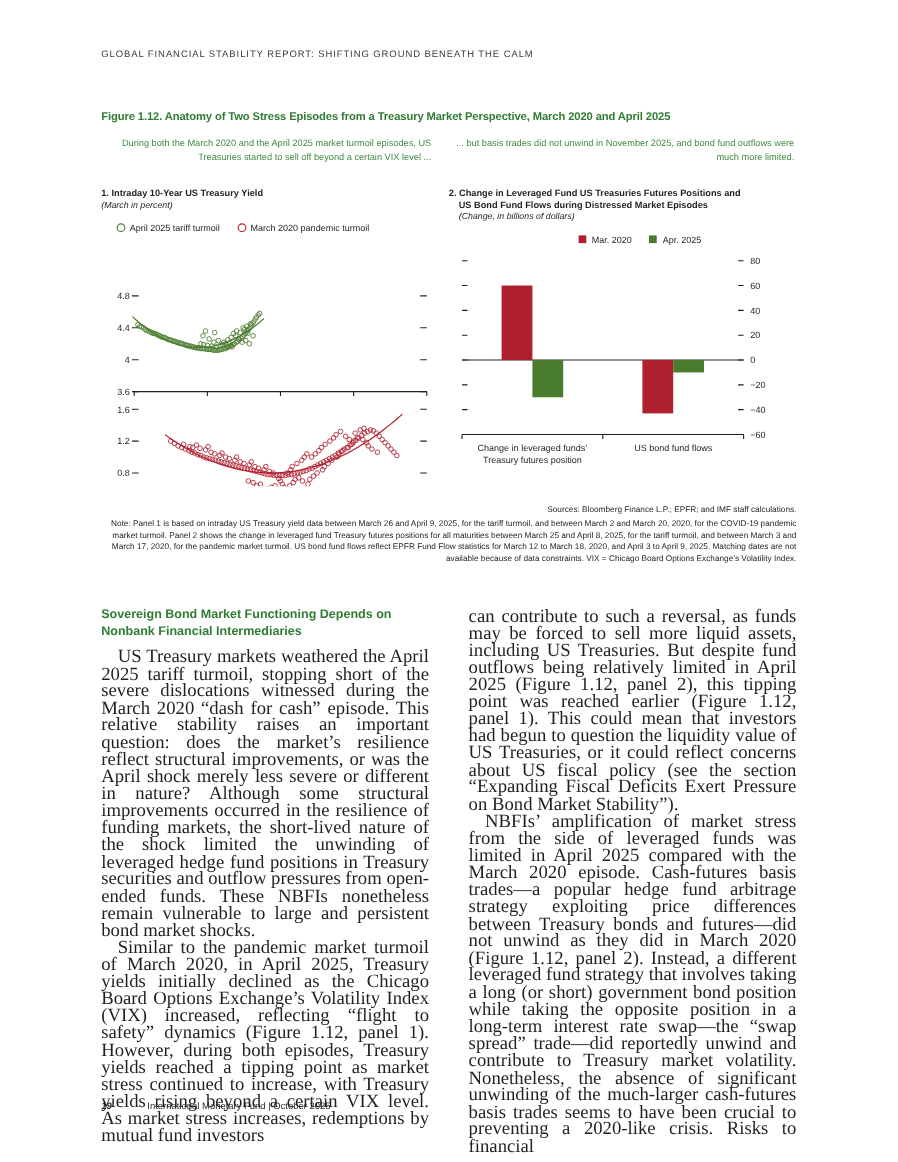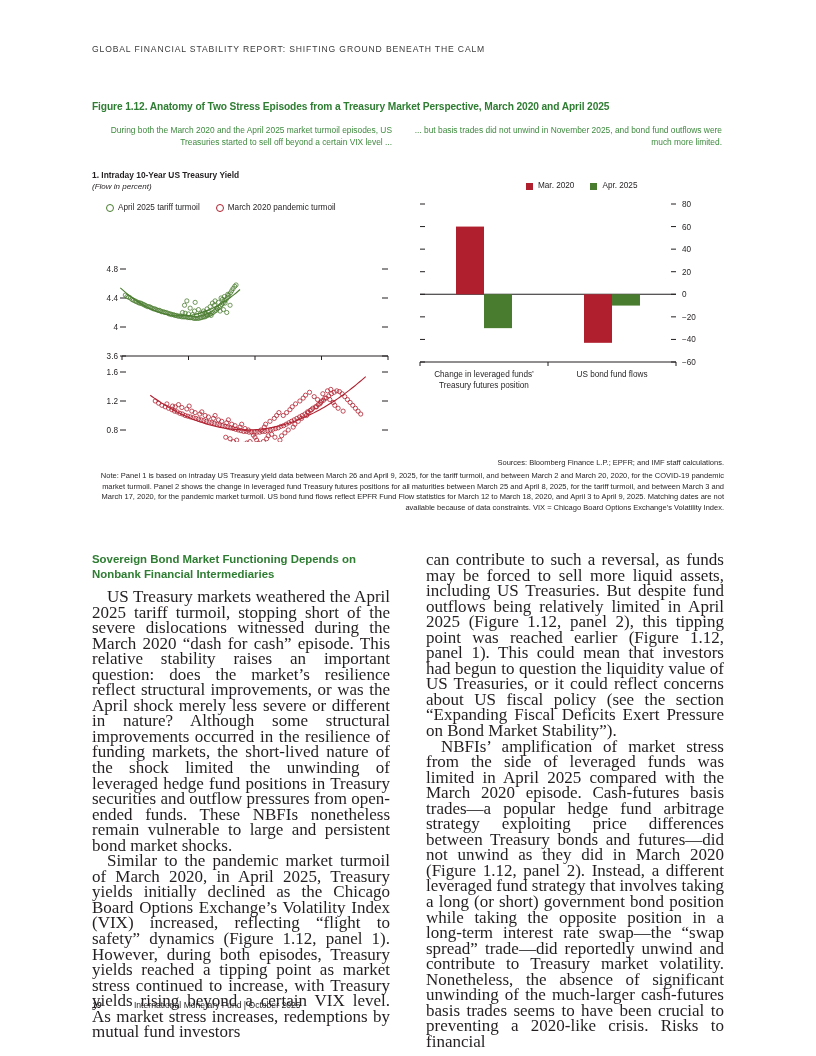--- a/index.html
+++ b/index.html
@@ -23,21 +23,21 @@
   .panels{position:absolute;left:92px;top:170px;width:632px;height:280px;}
   .panel{position:absolute;top:0;height:280px;}
   .panel-1{left:0;width:310px;}
   .panel-2{left:316px;width:316px;}
   .p-head{font-family:"Liberation Sans",sans-serif;font-weight:bold;font-size:8.4px;color:#231f20;
           line-height:10.6px;}
   .p-units{font-family:"Liberation Sans",sans-serif;font-style:italic;font-weight:normal;
            font-size:8px;color:#231f20;margin-top:1px;}
 
   .legend{display:flex;font-family:"Liberation Sans",sans-serif;font-size:8.2px;color:#231f20;}
-  .legend-item{display:flex;align-items:flex-end;margin-right:16px;}
+  .legend-item{display:flex;align-items:flex-start;margin-right:16px;}
   .lg-ring{width:6px;height:6px;border-radius:50%;border:1.3px solid currentColor;margin-right:4px;}
   .lg-sq{width:7px;height:7px;margin-right:5px;}
 
   svg{display:block;}
   .axis-txt{font-family:"Liberation Sans",sans-serif;font-size:8.2px;fill:#231f20;}
   .axis-ttl{font-family:"Liberation Sans",sans-serif;font-size:8.2px;fill:#231f20;}
 
   
   .notes{position:absolute;left:92px;top:458px;width:632px;
          font-family:"Liberation Sans",sans-serif;font-size:7.5px;line-height:10.4px;color:#231f20;}
@@ -68,21 +68,21 @@
     <div class="fig-subs">
       <div class="fig-sub left">During both the March 2020 and the April 2025 market turmoil episodes, US Treasuries started to sell off beyond a certain VIX level ...</div>
       <div class="fig-sub right">... but basis trades did not unwind in November 2025, and bond fund outflows were much more limited.</div>
     </div>
   </div>
 
   <div class="panels">
 
     <div class="panel panel-1">
       <div class="p-head">1. Intraday 10-Year US Treasury Yield</div>
-      <div class="p-units">(Flow in percent)</div>
+      <div class="p-units">(March in percent)</div>
       <div class="legend" style="margin-top:12px;margin-left:14px;">
         <div class="legend-item" style="color:#4a7c2f">
           <span class="lg-ring"></span>
           <span style="color:#231f20">April 2025 tariff turmoil</span>
         </div>
         <div class="legend-item" style="color:#b01f2e">
           <span class="lg-ring"></span>
           <span style="color:#231f20">March 2020 pandemic turmoil</span>
         </div>
       </div>
@@ -408,20 +408,25 @@
           <circle cx="165.66" cy="233.95000000000002" r="2.1" fill="none" stroke="#b01f2e" stroke-width="0.85" opacity="0.92"></circle>
           <circle cx="141.3875" cy="229.6" r="2.1" fill="none" stroke="#b01f2e" stroke-width="0.85" opacity="0.92"></circle>
           <circle cx="144.7125" cy="228.15" r="2.1" fill="none" stroke="#b01f2e" stroke-width="0.85" opacity="0.92"></circle>
           <circle cx="138.0625" cy="226.7" r="2.1" fill="none" stroke="#b01f2e" stroke-width="0.85" opacity="0.92"></circle>
           <circle cx="133.74" cy="225.25" r="2.1" fill="none" stroke="#b01f2e" stroke-width="0.85" opacity="0.92"></circle>
           <path d="M58.26,183.29 L60.26,184.71 L62.25,186.11 L64.25,187.47 L66.24,188.80 L68.24,190.11 L70.23,191.38 L72.23,192.63 L74.22,193.84 L76.22,195.02 L78.21,196.18 L80.21,197.30 L82.20,198.40 L84.20,199.46 L86.19,200.50 L88.19,201.50 L90.18,202.48 L92.18,203.42 L94.17,204.34 L96.17,205.23 L98.16,206.08 L100.16,206.91 L102.15,207.71 L104.15,208.47 L106.14,209.21 L108.14,209.92 L110.13,210.59 L112.13,211.24 L114.12,211.86 L116.12,212.44 L118.11,213.00 L120.11,213.53 L122.10,214.03 L124.10,214.50 L126.09,214.93 L128.09,215.34 L130.08,215.72 L132.08,216.07 L134.07,216.39 L136.07,216.68 L138.06,216.94 L140.06,217.17 L142.05,217.36 L144.05,217.53 L146.04,217.67 L148.04,217.78 L150.03,217.86 L152.03,217.91 L154.02,217.93 L156.02,217.93 L158.01,217.89 L160.01,217.82 L162.00,217.72 L164.00,217.59 L165.99,217.43 L167.99,217.24 L169.98,217.02 L171.98,216.77 L173.97,216.50 L175.97,216.19 L177.96,215.85 L179.96,215.48 L181.95,215.09 L183.95,214.66 L185.94,214.20 L187.94,213.71 L189.93,213.20 L191.93,212.65 L193.92,212.07 L195.92,211.47 L197.91,210.83 L199.91,210.16 L201.90,209.47 L203.90,208.74 L205.89,207.99 L207.89,207.20 L209.88,206.39 L211.88,205.54 L213.87,204.67 L215.87,203.76 L217.86,202.83 L219.86,201.86 L221.85,200.87 L223.85,199.84 L225.84,198.79 L227.84,197.71 L229.83,196.59 L231.83,195.45 L233.82,194.27 L235.82,193.07 L237.81,191.84 L239.81,190.57 L241.80,189.28 L243.80,187.96 L245.79,186.61 L247.79,185.22 L249.78,183.81 L251.78,182.37 L253.77,180.90 L255.77,179.40 L257.76,177.86 L259.76,176.30 L261.75,174.71 L263.75,173.09 L265.74,171.44 L267.74,169.76 L269.73,168.05 L271.73,166.31 L273.72,164.54 " fill="none" stroke="#b01f2e" stroke-width="1.1"></path>
         </svg>
     </div>
 
     <div class="panel panel-2">
+      <div class="p-head">
+        <div>2. Change in Leveraged Fund US Treasuries Futures Positions and</div>
+        <div style="padding-left:9px">US Bond Fund Flows during Distressed Market Episodes</div>
+        <div class="p-units" style="padding-left:9px">(Change, in billions of dollars)</div>
+      </div>
       <div class="legend" style="margin-top:11px;margin-left:118px;">
         <div class="legend-item">
           <span class="lg-sq" style="background:#b01f2e"></span>
           <span>Mar. 2020</span>
         </div>
         <div class="legend-item">
           <span class="lg-sq" style="background:#4a7c2f"></span>
           <span>Apr. 2025</span>
         </div>
       </div>

